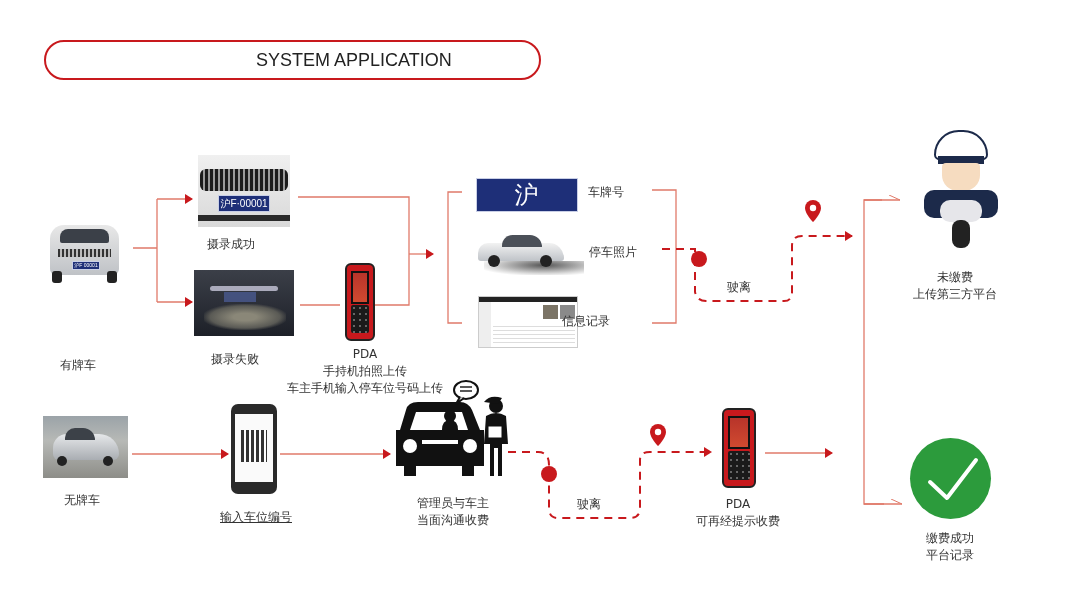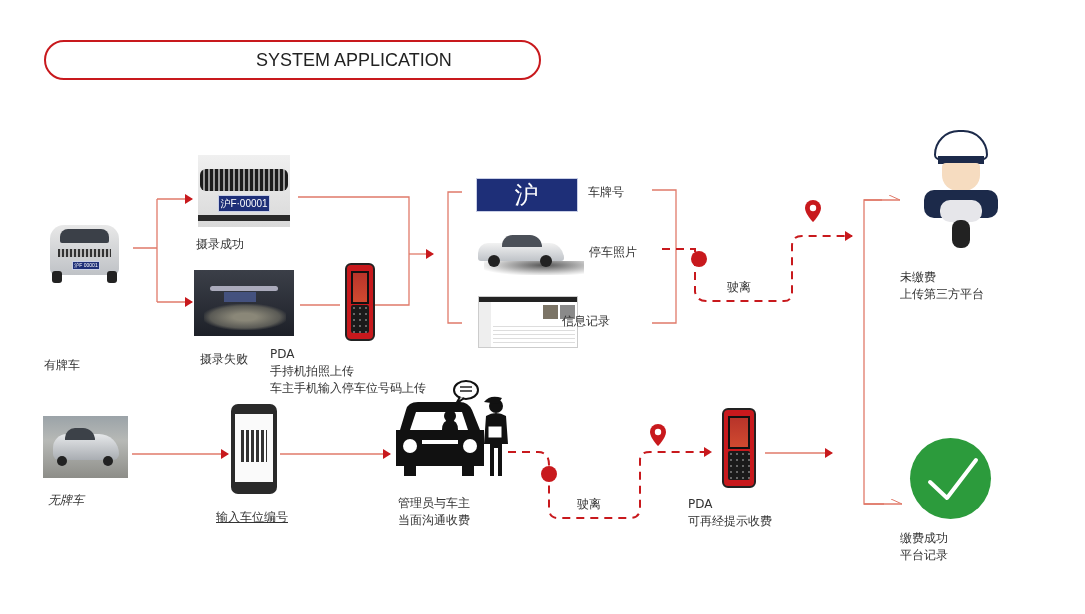--- a/index.html
+++ b/index.html
@@ -2,21 +2,21 @@
 <html><head>
 <meta charset="utf-8">
 <style>
   html,body{margin:0;padding:0;background:#ffffff;}
   body{width:1085px;height:614px;position:relative;overflow:hidden;font-family:"DejaVu Sans","Liberation Sans",sans-serif;color:#333;}
   .abs{position:absolute;}
   
   .hdr{left:44px;top:40px;width:497px;height:40px;border:2px solid #c8191d;border-radius:22px;box-sizing:border-box;background:#fff;overflow:hidden;}
   .hdr-red{position:absolute;left:0;top:0;height:100%;width:196px;background:#c8191d;border-radius:20px 0 0 20px;color:#fff;font-weight:bold;font-size:25px;line-height:36px;text-align:center;letter-spacing:1px;}
   .hdr-en{position:absolute;left:210px;top:0;line-height:36px;font-size:18px;color:#222;font-family:"Liberation Sans",sans-serif;}
-  .lbl{position:absolute;font-size:12px;color:#333;text-align:left;line-height:17px;white-space:nowrap;}
+  .lbl{position:absolute;font-size:12px;color:#333;text-align:center;line-height:17px;white-space:nowrap;}
   svg.lines{position:absolute;left:0;top:0;}
   
   .photo{position:absolute;overflow:hidden;}
   .plate{position:absolute;background:#1e2f78;color:#fff;font-family:"Liberation Sans",sans-serif;border:1px solid #c9cfe6;text-align:center;}
   .pda{position:absolute;background:#c8191d;border-radius:6px;border:2px solid #222;box-sizing:border-box;}
   .pda .scr{position:absolute;left:4px;right:4px;top:6px;height:44%;background:#c0392b;border:2px solid #111;box-sizing:border-box;background:linear-gradient(#b8342a,#d04a30);}
   .pda .keys{position:absolute;left:4px;right:4px;bottom:6px;height:38%;background:#1a1a1a;border-radius:2px;background-image:radial-gradient(#666 1px,transparent 1.5px);background-size:6px 6px;}
   .phone{position:absolute;background:#2a2a2a;border-radius:7px;}
   .phone .scr{position:absolute;left:4px;right:4px;top:10px;bottom:12px;background:#fafafa;}
   .qr{position:absolute;left:6px;right:6px;top:24%;height:46%;background:
@@ -150,21 +150,21 @@
   <div>未缴费</div>
   <div>上传第三方平台</div>
 </div>
 
 <div class="photo" style="left:43px;top:416px;width:85px;height:62px;background:linear-gradient(#9ba3a8 0%,#b7b9b6 40%,#8d8d88 100%);">
   <div style="position:absolute;left:10px;top:18px;width:66px;height:26px;background:linear-gradient(#e6e8ea,#a9adb2);border-radius:14px 20px 6px 6px;"></div>
   <div style="position:absolute;left:22px;top:12px;width:30px;height:12px;background:#3c4148;border-radius:10px 12px 0 0;"></div>
   <div style="position:absolute;left:14px;top:40px;width:10px;height:10px;background:#222;border-radius:50%;"></div>
   <div style="position:absolute;left:60px;top:40px;width:10px;height:10px;background:#222;border-radius:50%;"></div>
 </div>
-<div class="lbl" style="left:48px;top:492px;width:68px;font-style:italic;">无牌车</div>
+<div class="lbl" style="left:48px;top:492px;width:68px;">无牌车</div>
 
 <div class="phone" style="left:231px;top:404px;width:46px;height:90px;">
   <div class="scr">
       <div class="qr"></div>
     </div>
 </div>
 <div class="lbl" style="left:216px;top:509px;width:80px;text-decoration:underline;">输入车位编号</div>
 
 <svg class="abs" style="left:394px;top:380px;" width="120" height="100">
   <g fill="#111">

